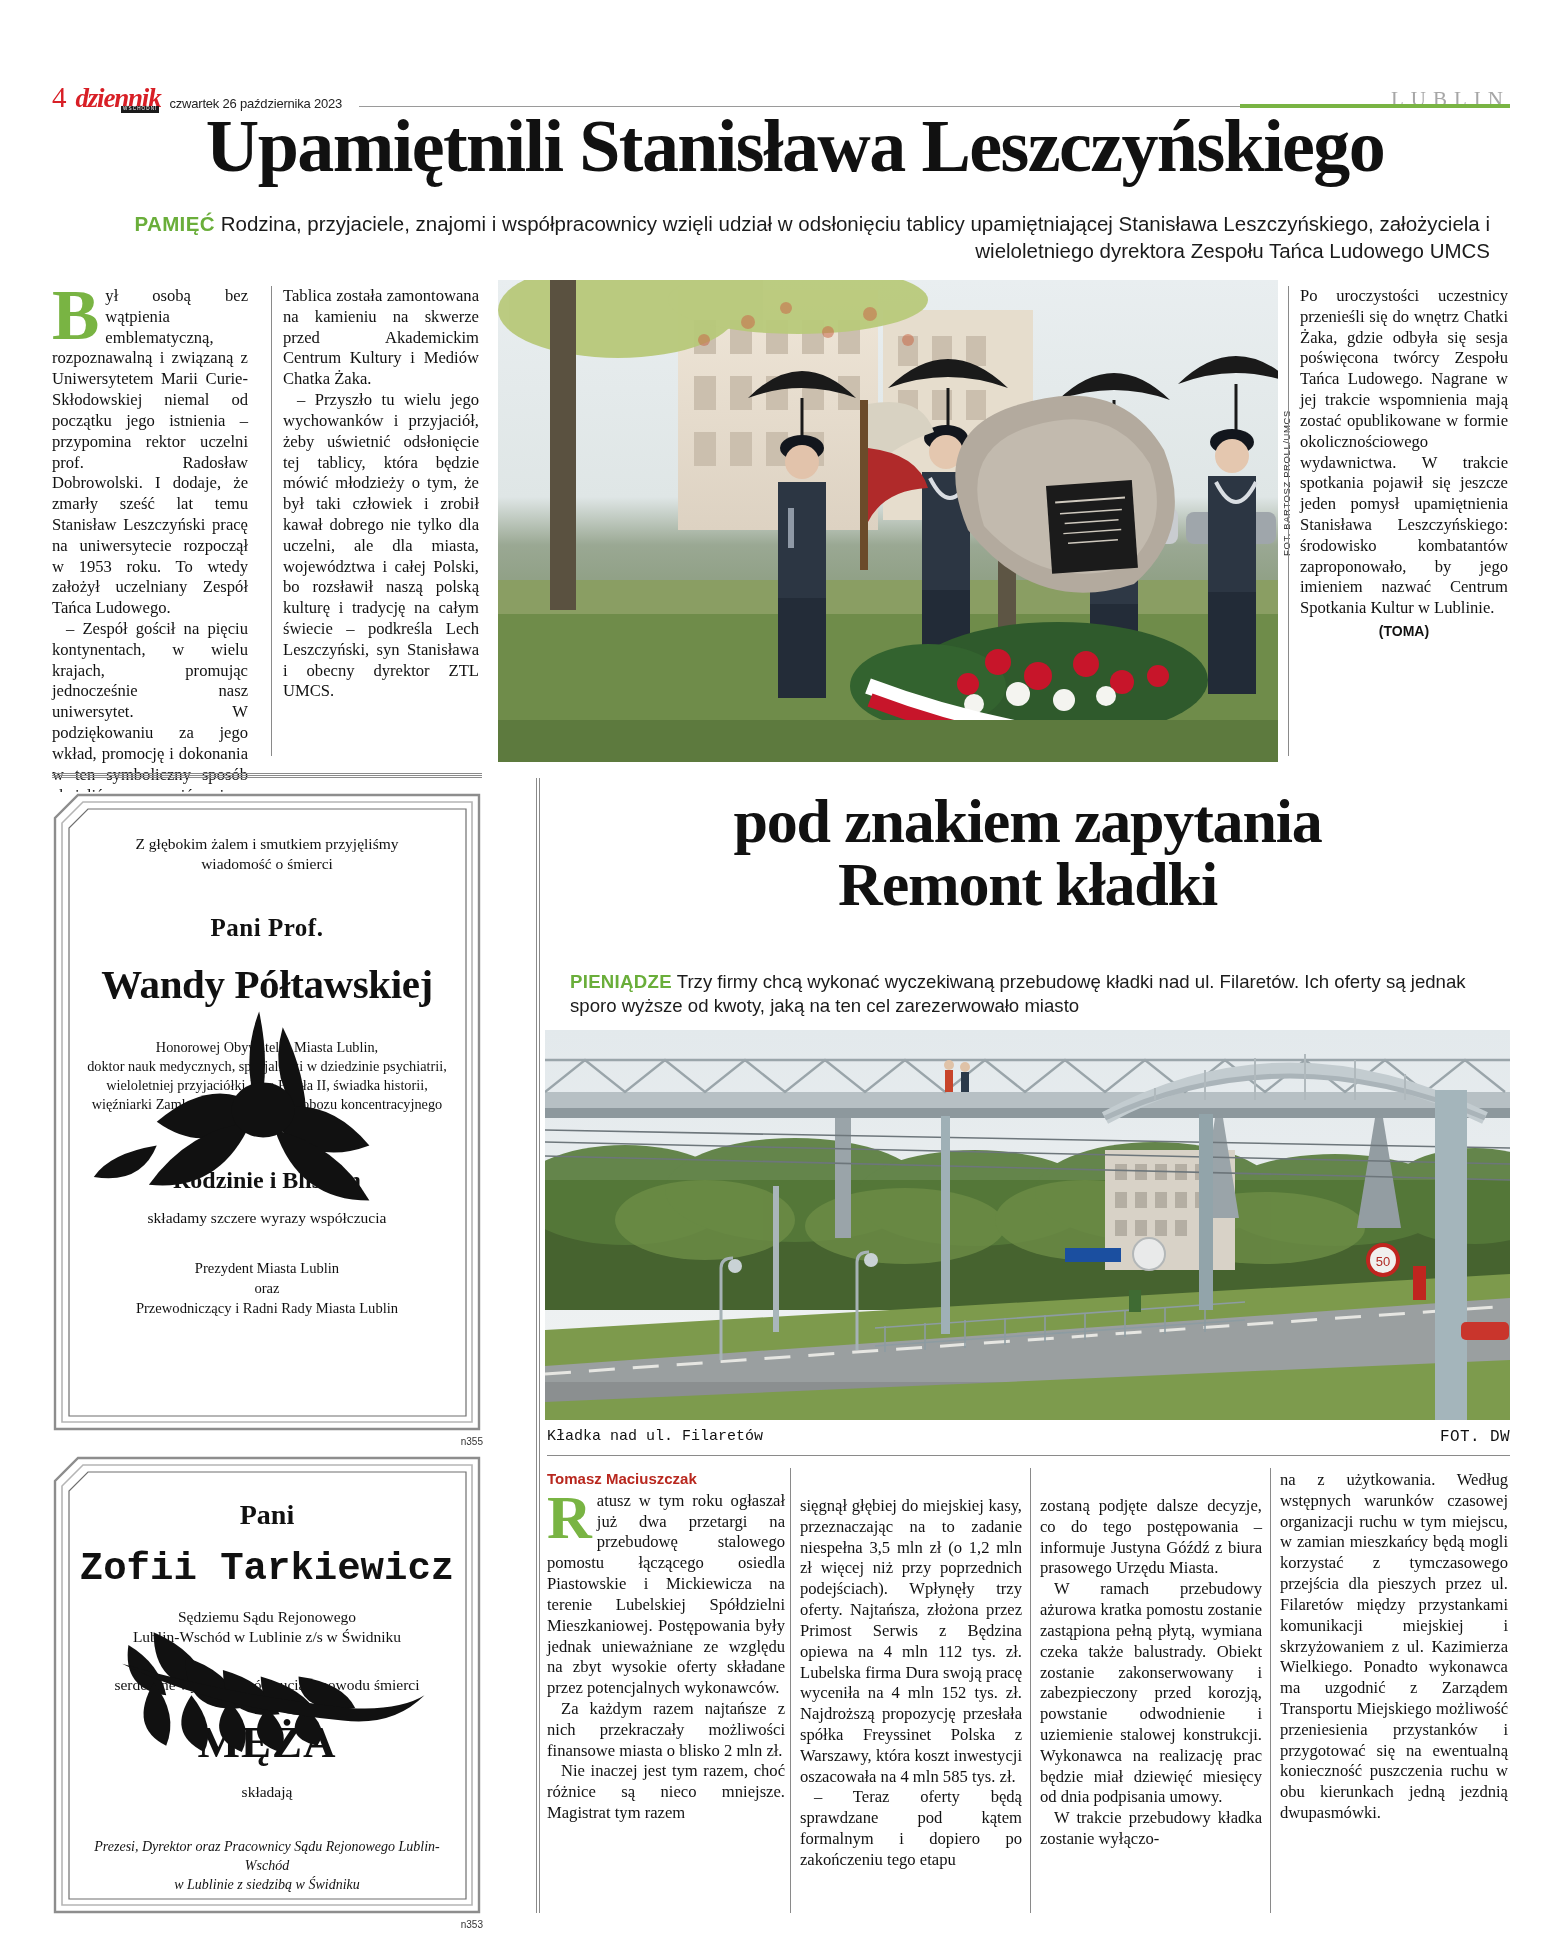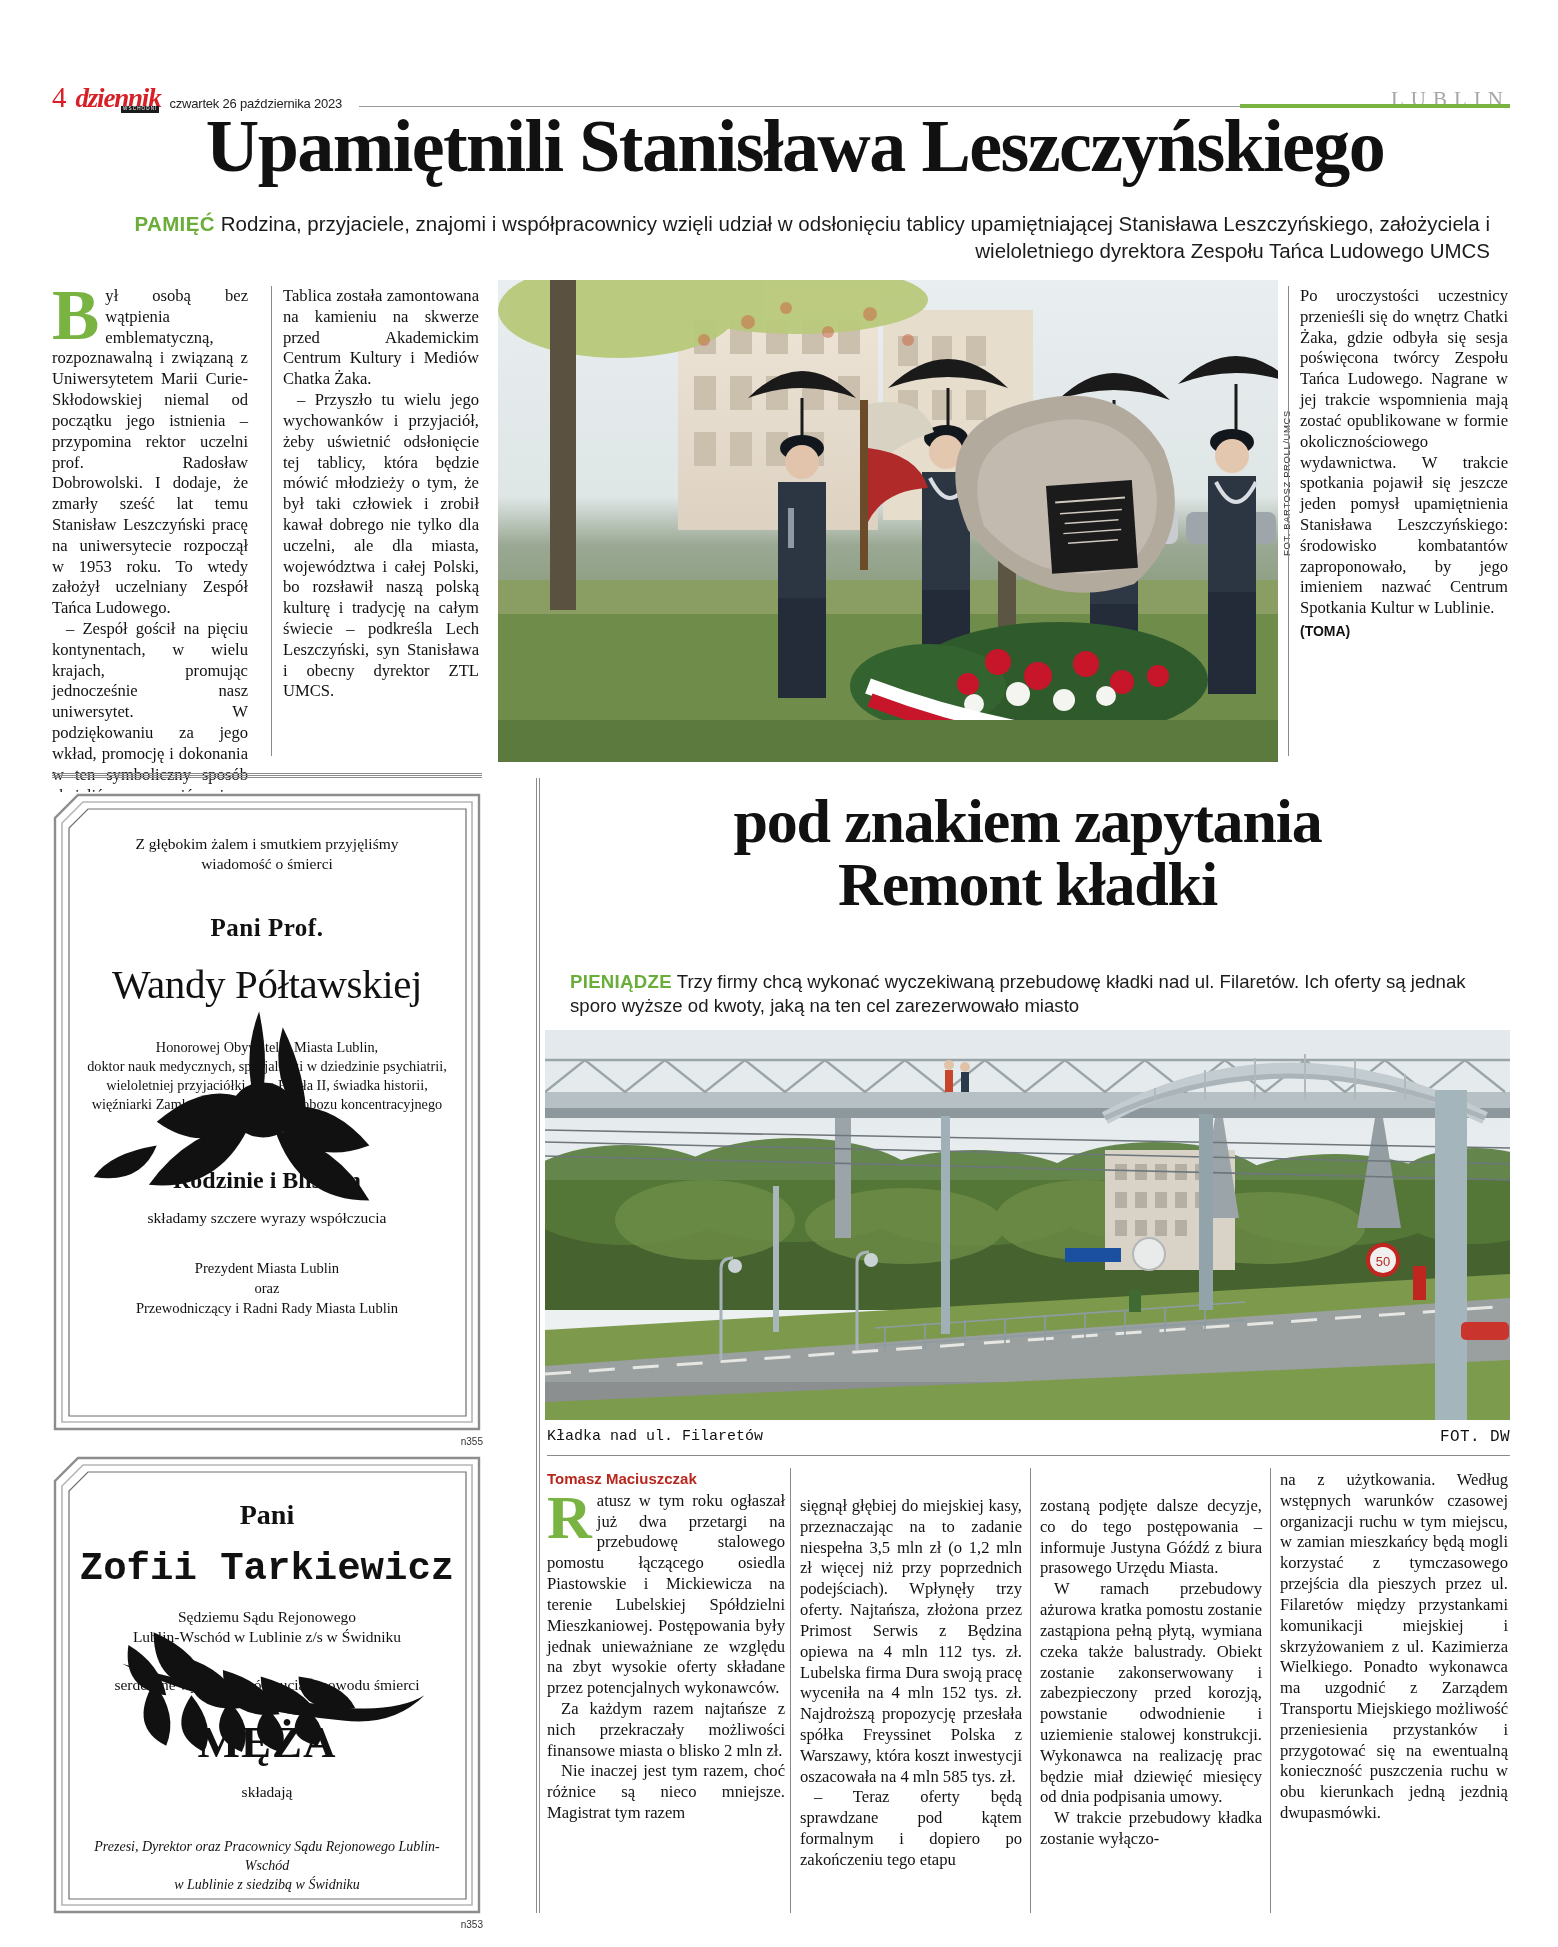--- a/index.html
+++ b/index.html
@@ -50,21 +50,21 @@
   .rule-h{position:absolute;background:#8a8a8a;height:1px;}
   .rule-v{position:absolute;background:#8a8a8a;width:1px;}
 
   
   .obit{position:absolute;background:#fff;}
   .obit svg{position:absolute;inset:0;width:100%;height:100%;}
   .obit-content{position:absolute;left:26px;right:26px;top:24px;text-align:center;
     font-family:"Liberation Serif",serif;color:#111;}
   .ob-small{font-size:15.5px;line-height:1.28;}
   .ob-pani{font-size:25px;font-weight:700;letter-spacing:0.5px;}
-  .ob-name{font-size:41px;font-weight:400;letter-spacing:-0.4px;text-align:center;}
+  .ob-name{font-size:41px;font-weight:700;letter-spacing:-0.4px;text-align:center;}
   .ob-name2{font-size:28px;font-weight:700;}
   .ob-desc{font-size:14.3px;line-height:1.33;}
   .ob-mid{font-size:24px;font-weight:700;}
   .ob-sig{font-size:14.6px;line-height:1.35;}
   .ob-italic{font-style:italic;font-size:14px;line-height:1.35;}
   .ob-huge{font-size:45px;font-weight:700;letter-spacing:1px;}
   .ob-ref{position:absolute;right:0;font-family:"Liberation Sans",sans-serif;font-size:10px;color:#333;}
 
   
   .headline2{position:absolute;left:545px;top:790px;width:965px;text-align:center;
@@ -118,21 +118,21 @@
     <p>– Zespół gościł na pięciu kontynentach, w wielu krajach, promując jednocześnie nasz uniwersytet. W podziękowaniu za jego wkład, promocję i dokonania w ten symboliczny sposób chcieliśmy uczcić jego pamięć.</p>
   </div>
 
   <div class="col colB">
     <p class="first">Tablica została zamontowana na kamieniu na skwerze przed Akademickim Centrum Kultury i Mediów Chatka Żaka.</p>
     <p>– Przyszło tu wielu jego wychowanków i przyjaciół, żeby uświetnić odsłonięcie tej tablicy, która będzie mówić młodzieży o tym, że był taki człowiek i zrobił kawał dobrego nie tylko dla uczelni, ale dla miasta, województwa i całej Polski, bo rozsławił naszą polską kulturę i tradycję na całym świecie – podkreśla Lech Leszczyński, syn Stanisława i obecny dyrektor ZTL UMCS.</p>
   </div>
 
   <div class="col colC">
     <p class="first">Po uroczystości uczestnicy przenieśli się do wnętrz Chatki Żaka, gdzie odbyła się sesja poświęcona twórcy Zespołu Tańca Ludowego. Nagrane w jej trakcie wspomnienia mają zostać opublikowane w formie okolicznościowego wydawnictwa. W trakcie spotkania pojawił się jeszcze jeden pomysł upamiętnienia Stanisława Leszczyńskiego: środowisko kombatantów zaproponowało, by jego imieniem nazwać Centrum Spotkania Kultur w Lublinie.</p>
-    <p style="text-align:left;text-indent:0;margin-top:2px;"><span class="byline-toma">(TOMA)</span></p>
+    <p style="text-align:center;text-indent:0;margin-top:2px;"><span class="byline-toma">(TOMA)</span></p>
   </div>
 
   <div class="photo1">
     <svg viewBox="0 0 780 482" preserveAspectRatio="none" width="780" height="482">
       <defs>
         <linearGradient id="bg1" x1="0" y1="0" x2="0" y2="1">
           <stop offset="0" stop-color="#e9eef0"></stop>
             <stop offset="0.45" stop-color="#dfe6e6"></stop>
           <stop offset="0.55" stop-color="#9aa893"></stop>
             <stop offset="1" stop-color="#5f7a46"></stop>

